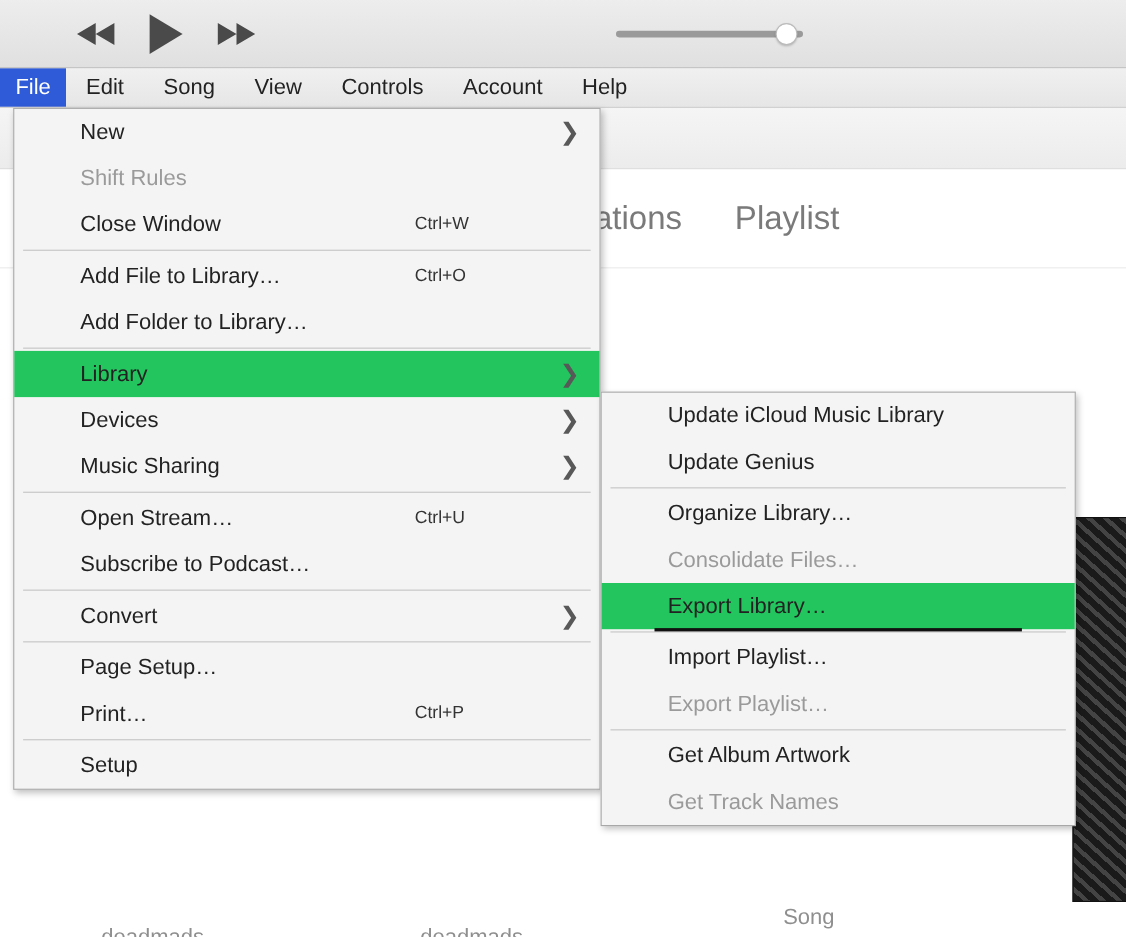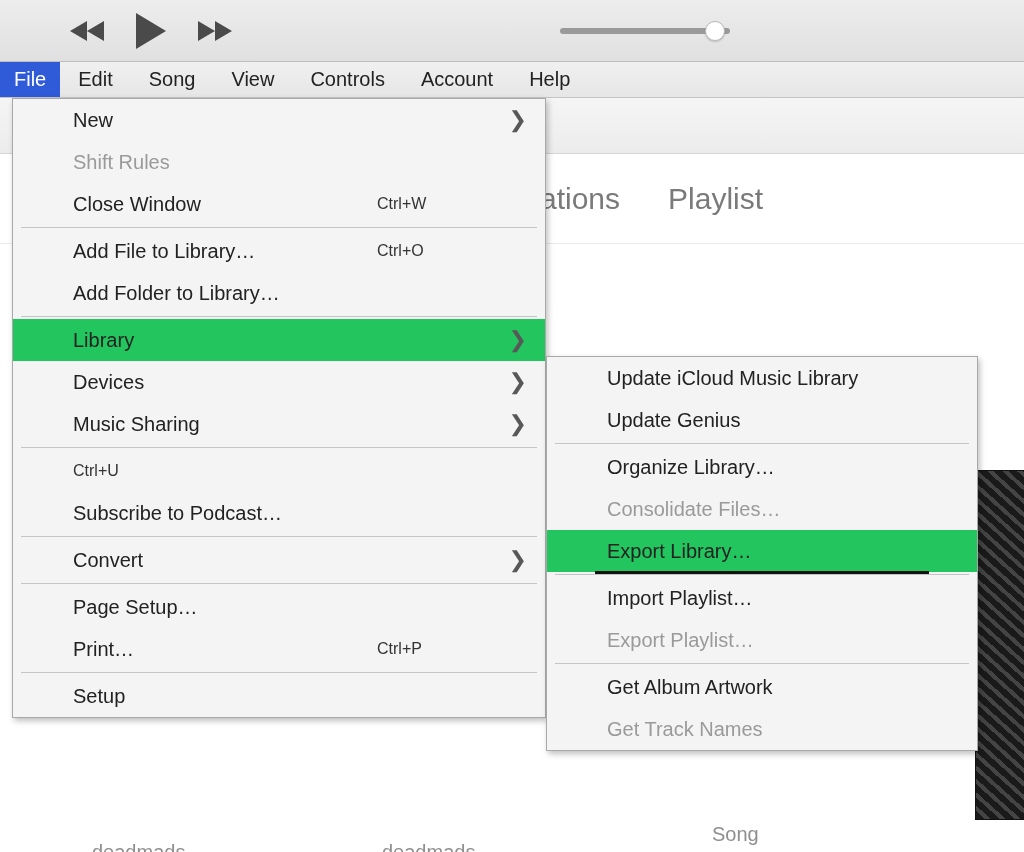--- a/index.html
+++ b/index.html
@@ -273,20 +273,21 @@
     <div class="menu-row">
       <span class="menu-label">Devices</span>
       <span class="submenu-arrow">❯</span>
     </div>
     <div class="menu-row">
       <span class="menu-label">Music Sharing</span>
       <span class="submenu-arrow">❯</span>
     </div>
     <div class="menu-sep"></div>
     <div class="menu-row">
+      <span class="menu-label">Open Stream…</span>
       <span class="menu-shortcut">Ctrl+U</span>
     </div>
     <div class="menu-row">
       <span class="menu-label">Subscribe to Podcast…</span>
     </div>
     <div class="menu-sep"></div>
     <div class="menu-row">
       <span class="menu-label">Convert</span>
       <span class="submenu-arrow">❯</span>
     </div>

